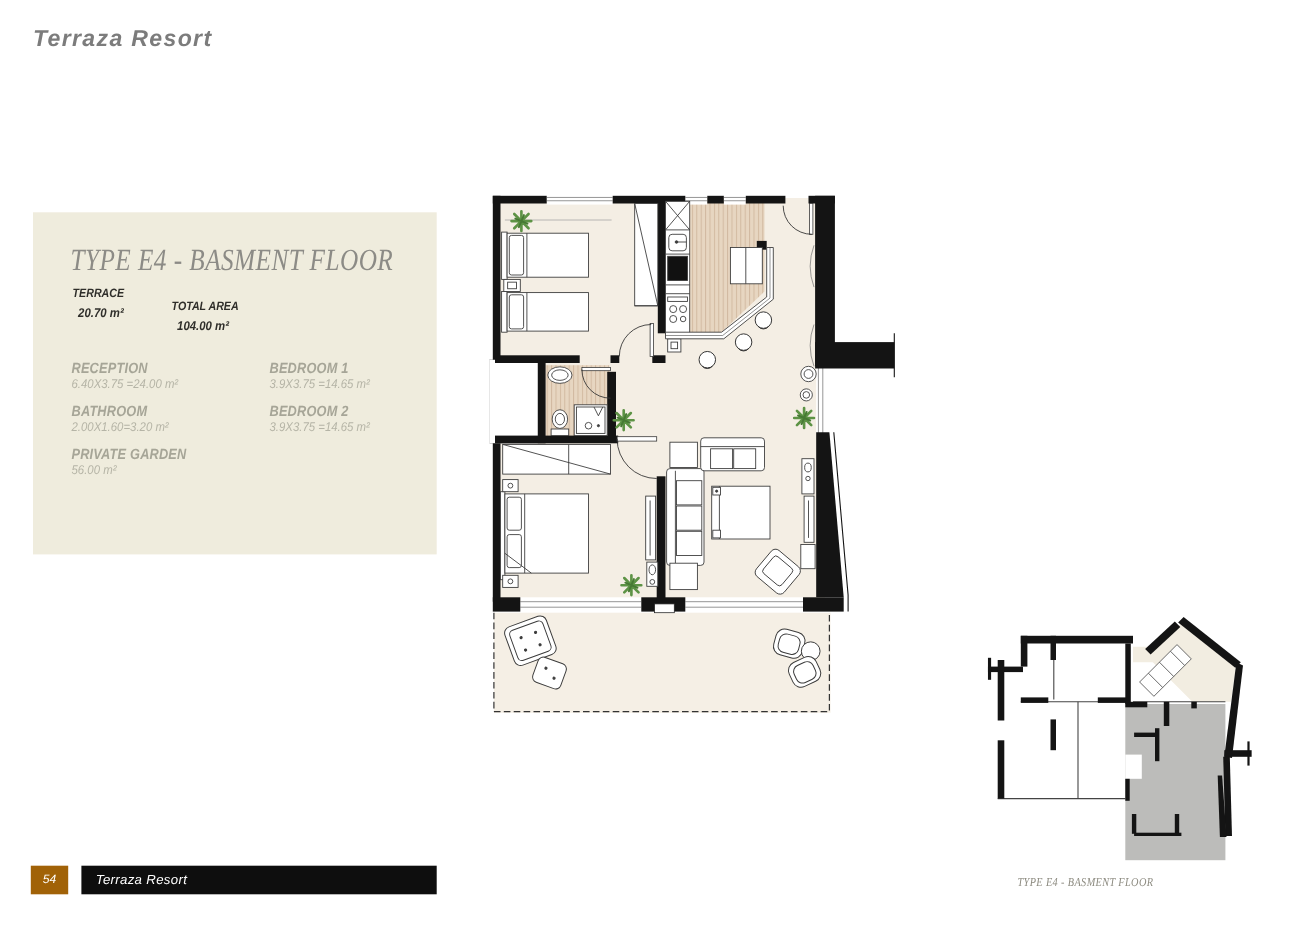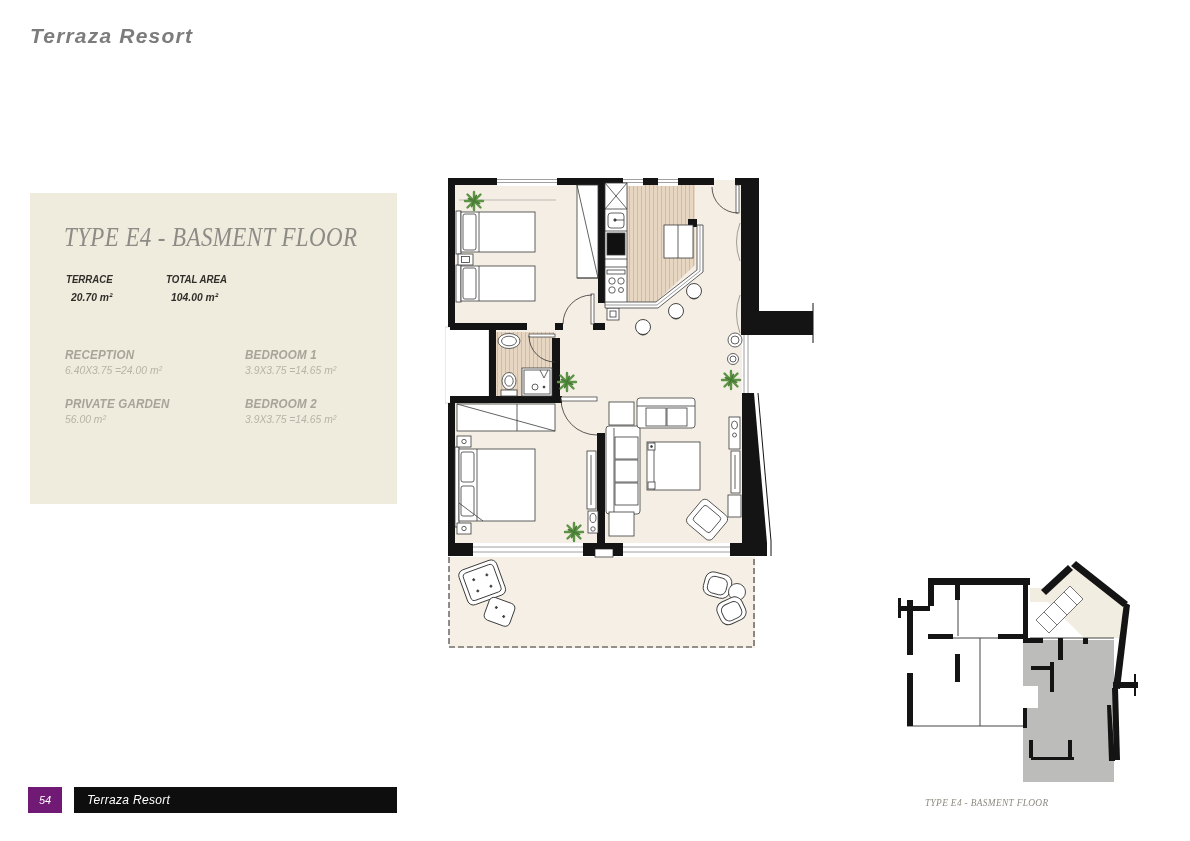--- a/index.html
+++ b/index.html
@@ -13,31 +13,31 @@
   
   .panel{position:absolute;left:30px;top:193px;width:367px;height:311px;background:#efecdd;}
   .panel-title{position:absolute;left:34px;top:28px;font-family:"Liberation Serif",serif;
                font-size:28px;color:#8c8b86;white-space:nowrap;
                transform:scaleX(0.82);transform-origin:left top;letter-spacing:0.5px;}
   .stat{position:absolute;width:150px;}
   .stat .lbl{font-size:11px;font-weight:bold;color:#2f2e2a;transform:scaleX(0.88);
              transform-origin:left top;white-space:nowrap;}
   .stat .val{font-size:11.5px;font-weight:bold;color:#2f2e2a;margin-top:6px;margin-left:5px;
              transform:scaleX(0.9);transform-origin:left top;white-space:nowrap;}
-  .stat1{left:36px;top:80px;} .stat2{left:136px;top:80px;}
+  .stat1{left:36px;top:68px;} .stat2{left:126px;top:80px;}
   .roomcol{position:absolute;top:134px;width:178px;}
   .roomcol.c1{left:35px;} .roomcol.c2{left:215px;}
-  .room{margin-bottom:10px;margin-top:20px;}
+  .room{margin-bottom:10px;}
   .room .nm{font-size:13.5px;font-weight:bold;color:#a6a597;white-space:nowrap;
             transform:scaleX(0.86);transform-origin:left top;letter-spacing:0.2px;}
   .room .dm{font-size:11.5px;color:#b5b4a6;margin-top:2px;white-space:nowrap;
             transform:scaleX(0.9);transform-origin:left top;}
 
   
-  .page-box{position:absolute;left:28px;top:787px;width:34px;height:26px;background:#701a75;
+  .page-box{position:absolute;left:28px;top:787px;width:34px;height:26px;background:#a16207;
             color:#fff;font-size:11px;display:flex;align-items:center;justify-content:center;}
   .foot-bar{position:absolute;left:74px;top:787px;width:323px;height:26px;background:#0e0e0e;
             color:#fff;font-size:12px;display:flex;align-items:center;padding-left:13px;
             box-sizing:border-box;letter-spacing:0.3px;}
 
   
   .main-plan{position:absolute;left:445px;top:175px;}
   .mini-plan{position:absolute;left:898px;top:558px;}
   .mini-caption{position:absolute;left:925px;top:796px;font-family:"Liberation Serif",serif;
                 font-size:11px;color:#8d8b80;white-space:nowrap;
@@ -59,20 +59,24 @@
     </div>
     <div class="stat stat2">
       <div class="lbl">TOTAL AREA</div>
       <div class="val">104.00 m²</div>
     </div>
 
     <div class="roomcol c1">
       <div class="room">
           <div class="nm">RECEPTION</div>
           <div class="dm">6.40X3.75 =24.00 m²</div>
+        </div>
+      <div class="room">
+          <div class="nm">BATHROOM</div>
+          <div class="dm">2.00X1.60=3.20 m²</div>
         </div>
       <div class="room">
           <div class="nm">PRIVATE GARDEN</div>
           <div class="dm">56.00 m²</div>
         </div>
     </div>
     <div class="roomcol c2">
       <div class="room">
           <div class="nm">BEDROOM 1</div>
           <div class="dm">3.9X3.75 =14.65 m²</div>

